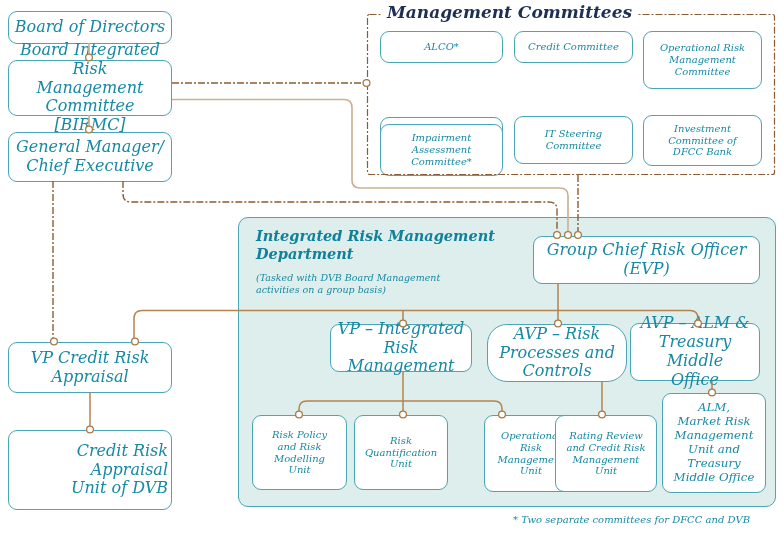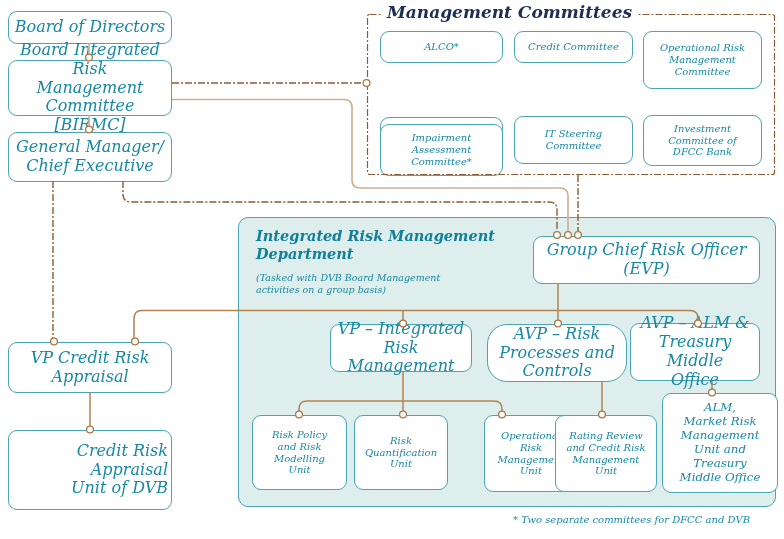--- a/index.html
+++ b/index.html
@@ -144,21 +144,21 @@
 Quantification
 Unit</div>
   <div class="node small" style="left:484px;top:415px;width:94px;height:77px;">Operational
 Risk
 Management
 Unit</div>
   <div class="node small" style="left:555px;top:415px;width:102px;height:77px;">Rating Review
 and Credit Risk
 Management
 Unit</div>
-  <div class="node" style="left:662px;top:393px;width:116px;height:100px;font-size:11.8px;">ALM,
+  <div class="node" style="left:662px;top:393px;width:104px;height:100px;font-size:11.8px;">ALM,
 Market Risk
 Management
 Unit and
 Treasury
 Middle Office</div>
 
   <div class="footnote">* Two separate committees for DFCC and DVB</div>
 
 </div>
 

